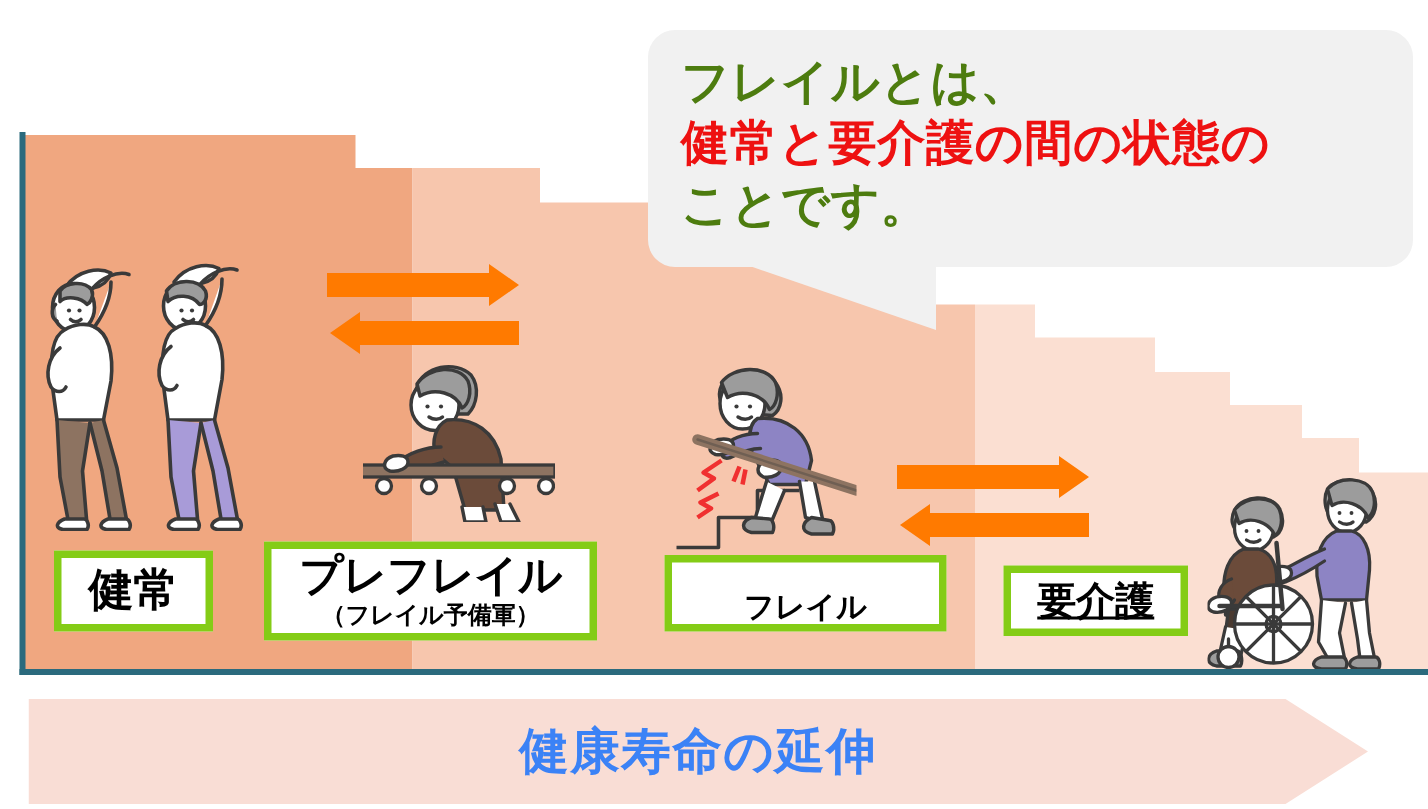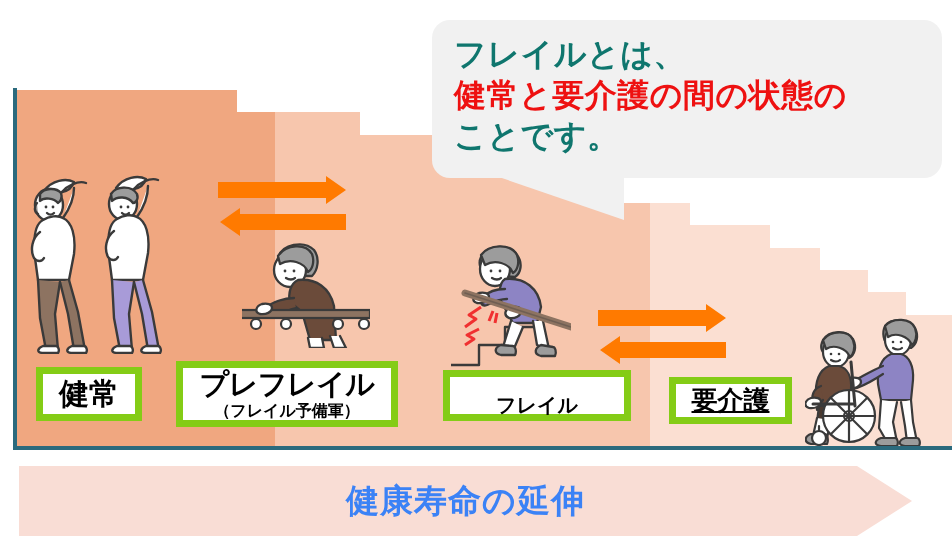--- a/index.html
+++ b/index.html
@@ -20,21 +20,21 @@
   .axis-h{position:absolute;left:13px;top:446px;width:939px;height:4px;background:#2b6a7d;}
 
   
   .arrowpair{position:absolute;}
   .arrowpair svg{display:block;}
 
   
   .lbl{
     position:absolute;
     background:#ffffff;
-    border:7px solid #84cc16;
+    border:5px solid #84cc16;
     box-sizing:border-box;
     display:flex;flex-direction:column;
     align-items:center;justify-content:center;
     color:#000;
     line-height:1.12;
     white-space:nowrap;
   }
   .lbl .main{font-weight:700;}
   .lbl .sub{font-weight:700;text-align:right;}
 
@@ -53,21 +53,21 @@
 
   
   #bubble{
     position:absolute;left:432px;top:20px;width:510px;height:158px;
     background:#f1f1f1;border-radius:18px;
     box-sizing:border-box;
     padding:14px 20px 10px 22px;
   }
   #bubble .line{
     font-size:32px;font-weight:700;line-height:1.28;
-    color:#0f766e;letter-spacing:0.5px;white-space:nowrap;
+    color:#4d7c0f;letter-spacing:0.5px;white-space:nowrap;
   }
   #bubble .line.red{color:#ee1111;}
   #bubble-tail{
     position:absolute;left:496px;top:176px;width:128px;height:44px;
   }
 
   
   #banner{position:absolute;left:19px;top:466px;width:893px;height:70px;}
   #banner-text{
     position:absolute;left:19px;top:466px;width:893px;height:70px;

